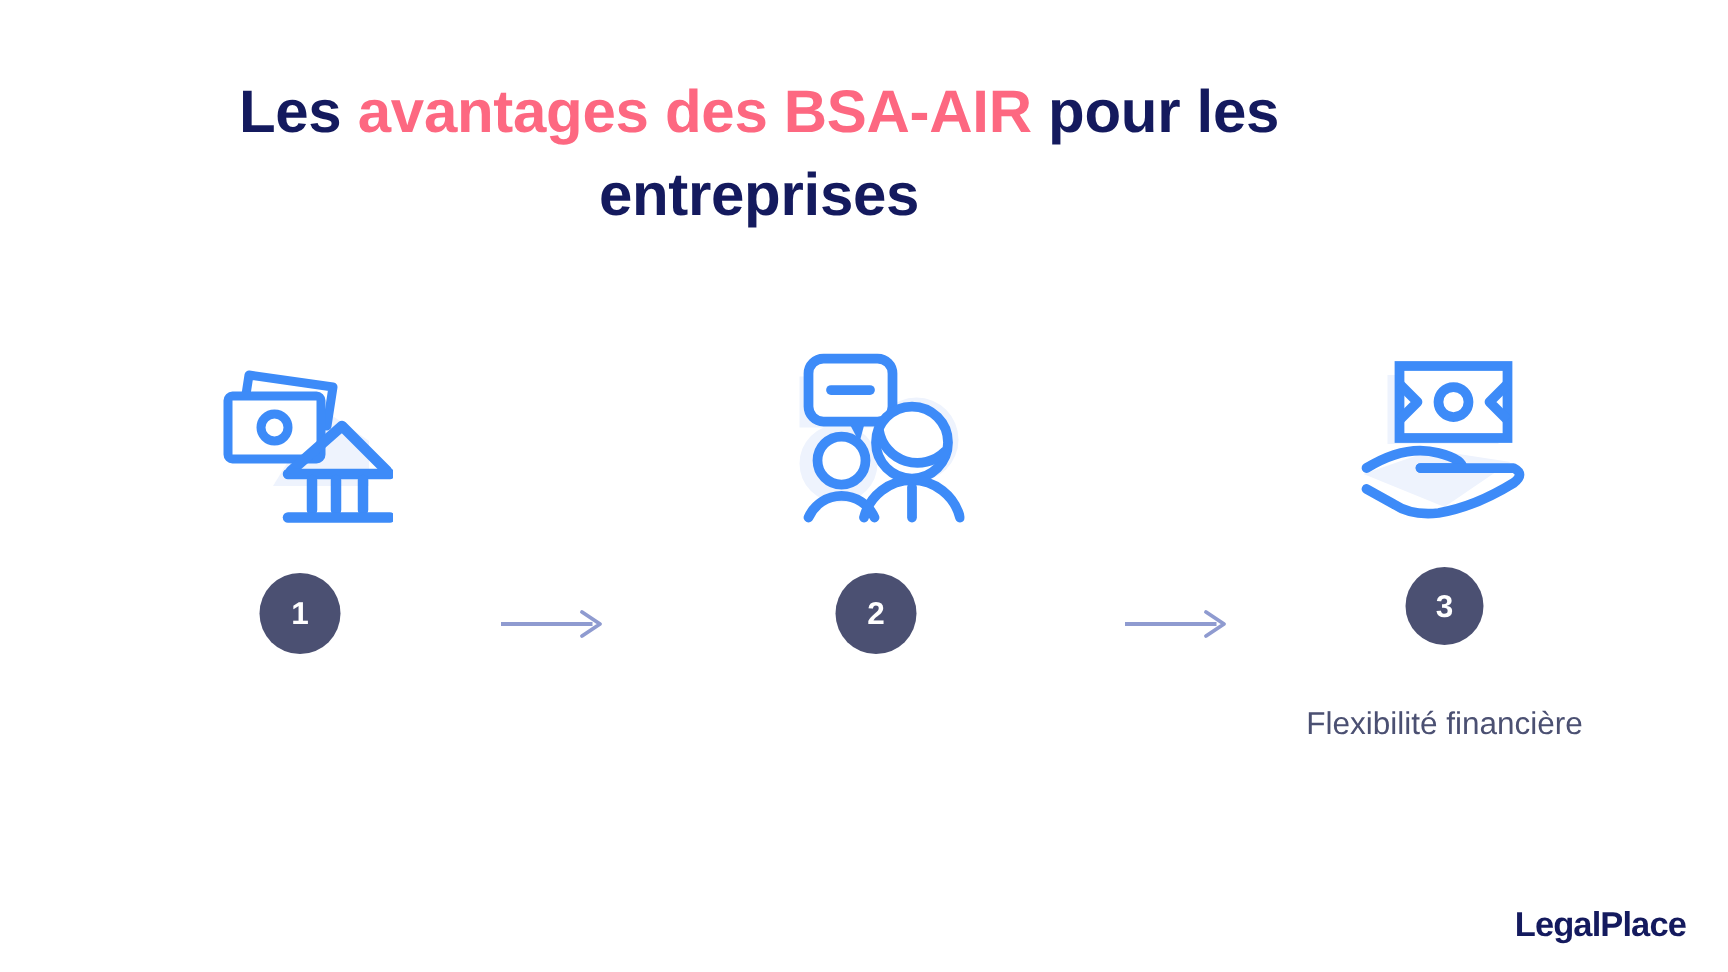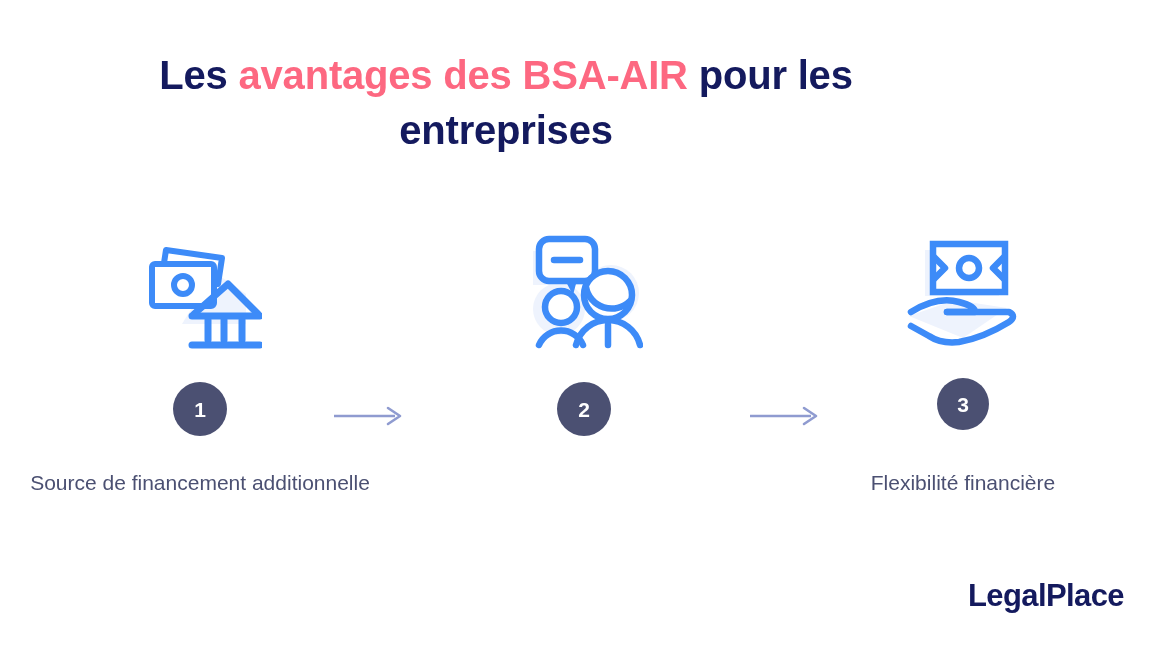--- a/index.html
+++ b/index.html
@@ -102,22 +102,22 @@
     height: 22px;
   }
   .arrow-1 { left: 333px; }
   .arrow-2 { left: 749px; }
   .arrow svg { display: block; }
 
   
   .logo {
     position: absolute;
     right: 28px;
-    bottom: 34px;
-    font-size: 31px;
+    bottom: 18px;
+    font-size: 23px;
     font-weight: bold;
     color: #141a5e;
     letter-spacing: -0.6px;
   }
 </style>
 </head>
 <body>
 
 <div class="title">
   <span>Les </span><span class="hl">avantages des BSA-AIR</span><span> pour les entreprises</span>
@@ -142,21 +142,20 @@
         <line x1="54" y1="84" x2="122" y2="84" stroke="#3d8bf8" stroke-width="7" stroke-linecap="round"></line>
 
         <line x1="70" y1="88" x2="70" y2="108" stroke="#3d8bf8" stroke-width="7" stroke-linecap="round"></line>
         <line x1="86" y1="88" x2="86" y2="108" stroke="#3d8bf8" stroke-width="7" stroke-linecap="round"></line>
         <line x1="104" y1="88" x2="104" y2="108" stroke="#3d8bf8" stroke-width="7" stroke-linecap="round"></line>
 
         <line x1="54" y1="113" x2="122" y2="113" stroke="#3d8bf8" stroke-width="7" stroke-linecap="round"></line>
       </svg>
     </div>
     <div class="badge">1</div>
-    <div class="caption">Source de financement additionnelle</div>
   </div>
 
   <div class="step step-2">
     <div class="icon-wrap">
       <svg width="118" height="118" viewBox="0 0 118 118" fill="none" aria-hidden="true">
 
         <path d="M8 18 L58 18 L58 52 L8 52 Z" fill="#eef3fd"></path>
         <circle cx="34" cy="76" r="26" fill="#eef3fd"></circle>
         <circle cx="86" cy="60" r="28" fill="#eef3fd"></circle>
 

